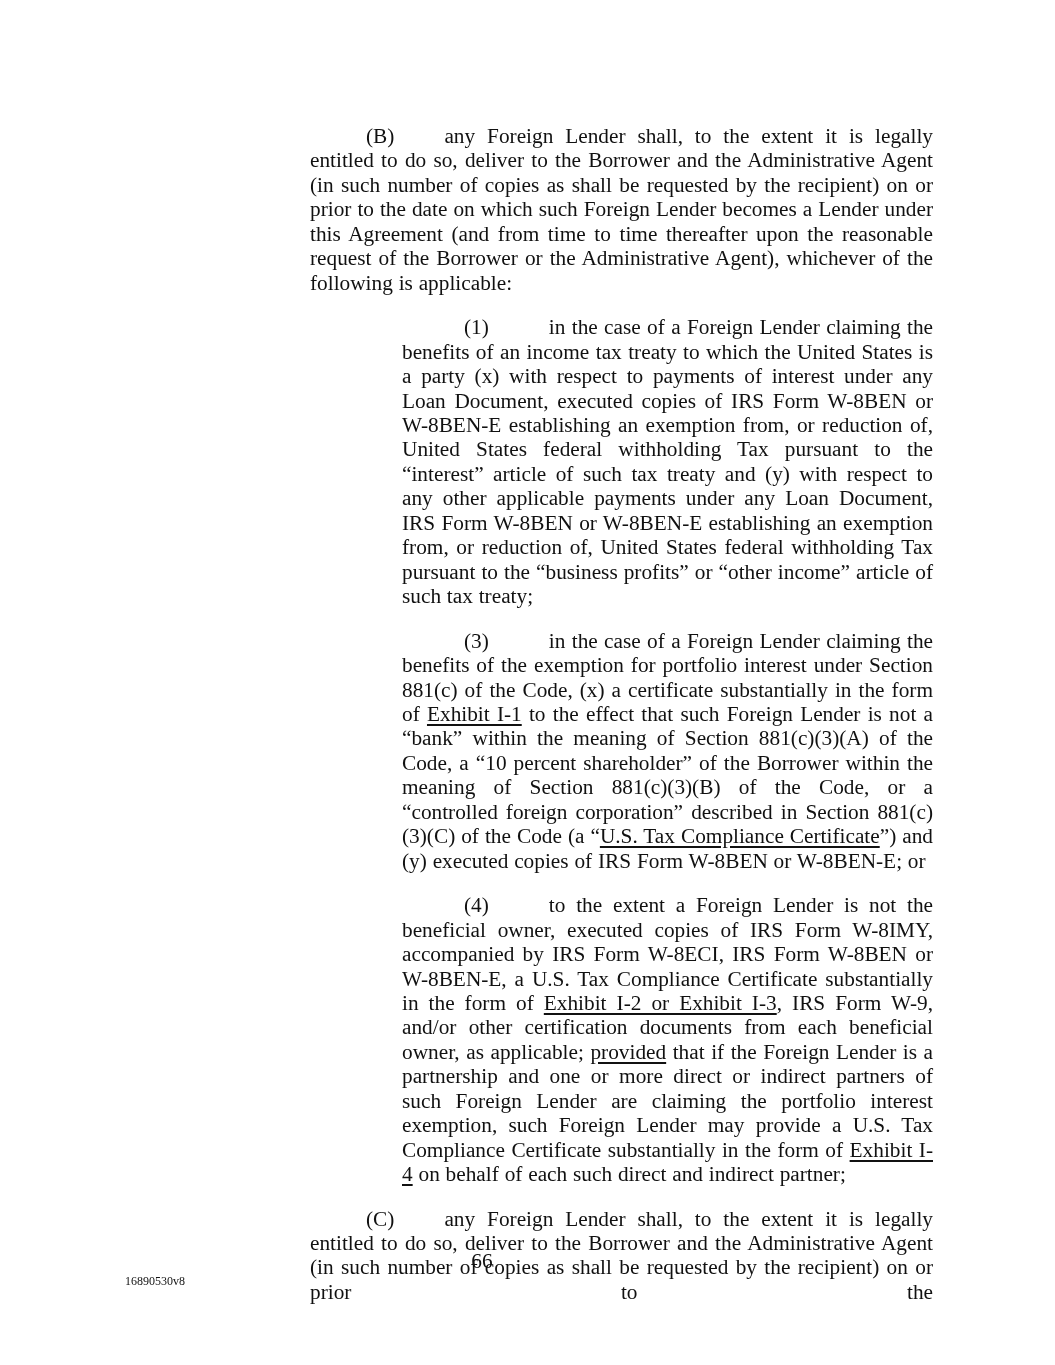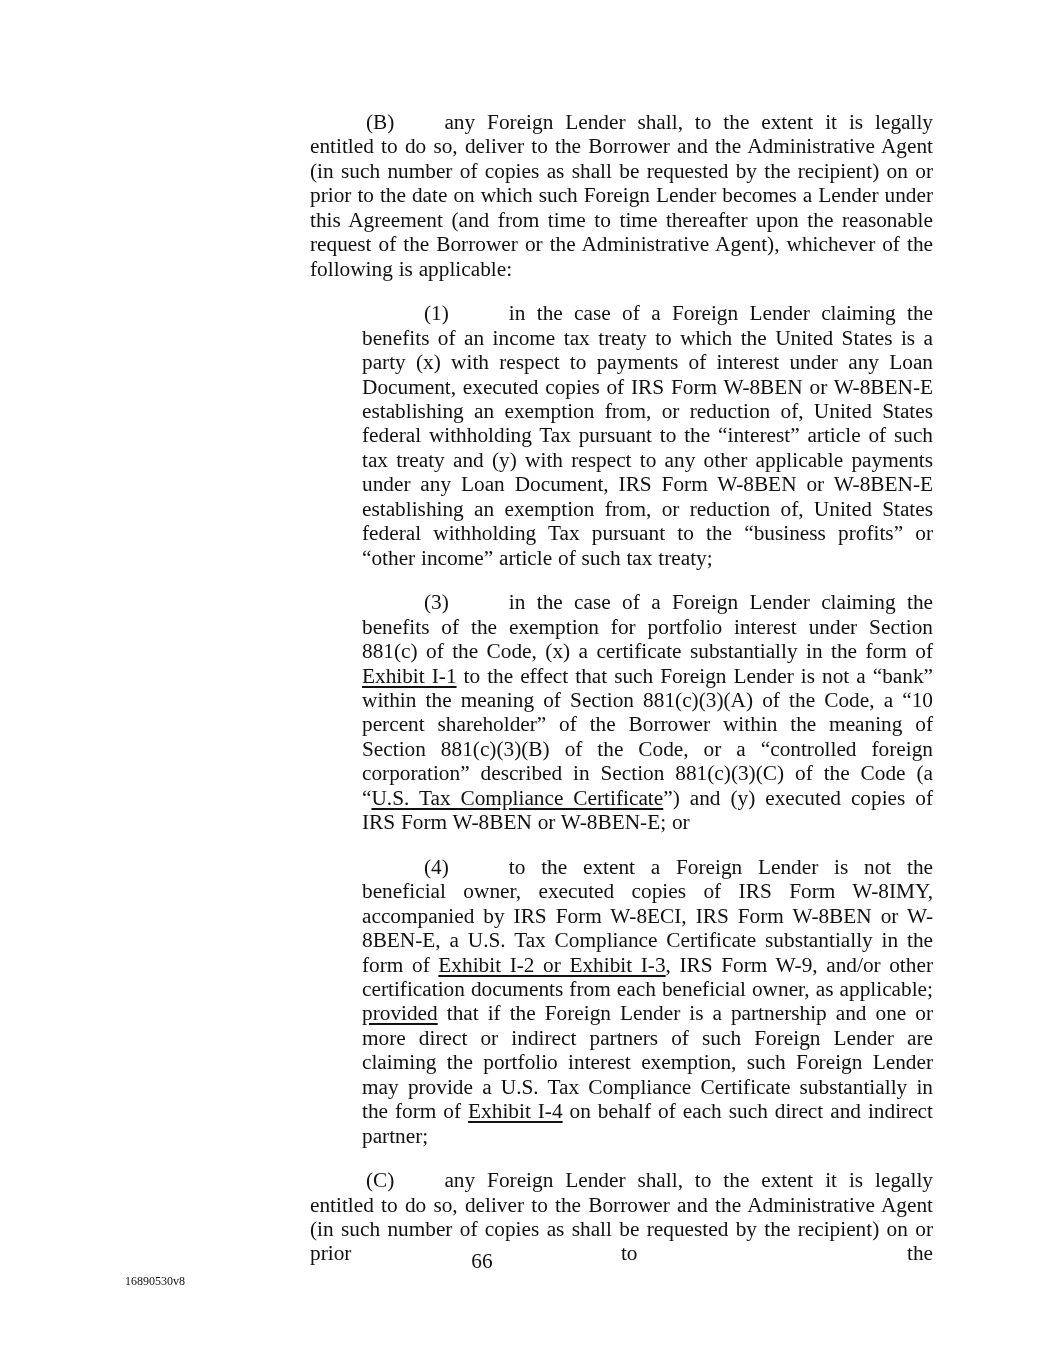--- a/index.html
+++ b/index.html
@@ -7,33 +7,33 @@
   body {
     width: 1055px; height: 1365px;
     position: relative;
     font-family: "Liberation Serif", serif;
     color: #111111;
     overflow: hidden;
   }
   .page { position: absolute; inset: 0; background: #ffffff; }
   .body-text {
     position: absolute;
-    left: 310px; top: 110px;
+    left: 310px; top: 124px;
     width: 623px;
   }
   .para {
     font-size: 21.3px;
     line-height: 24.45px;
     text-align: justify;
     text-indent: 56px;
     margin-bottom: 20px;
     word-spacing: 0.5px;
   }
   .para.level2 {
-    margin-left: 52px;
+    margin-left: 92px;
     text-indent: 62px;
   }
   .para.cont { text-align-last: justify; margin-bottom: 0; }
   .tab { display: inline-block; height: 1px; }
   .tab.t1 { width: 50px; }
   .tab.t2 { width: 60px; }
   .u { text-decoration: underline; text-underline-offset: 3px; }
   .page-number {
     position: absolute;
     top: 1249px; left: 0;

